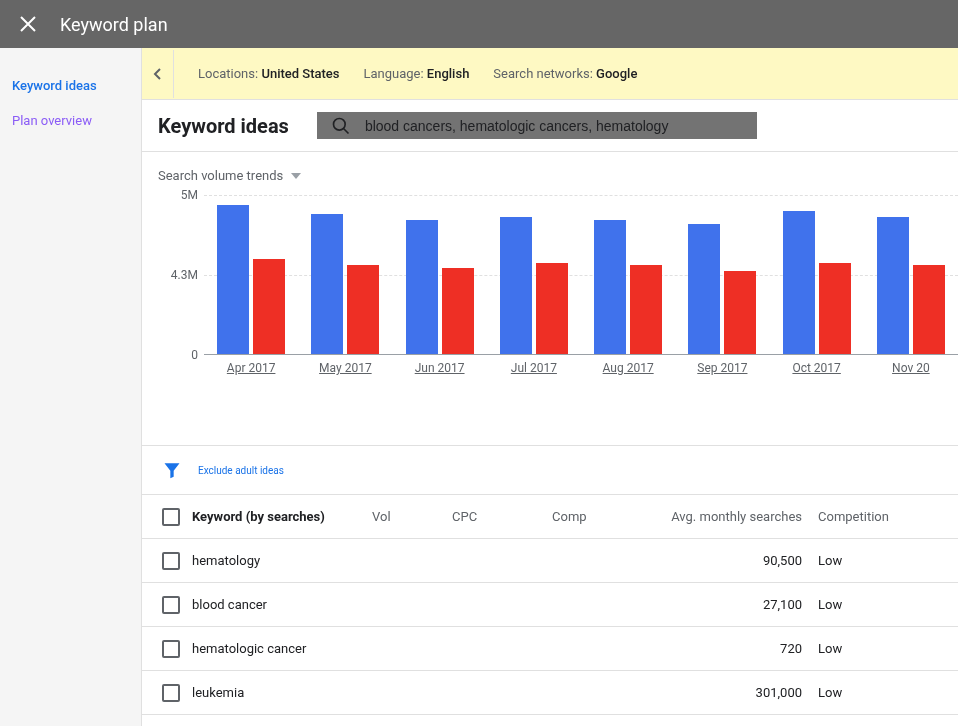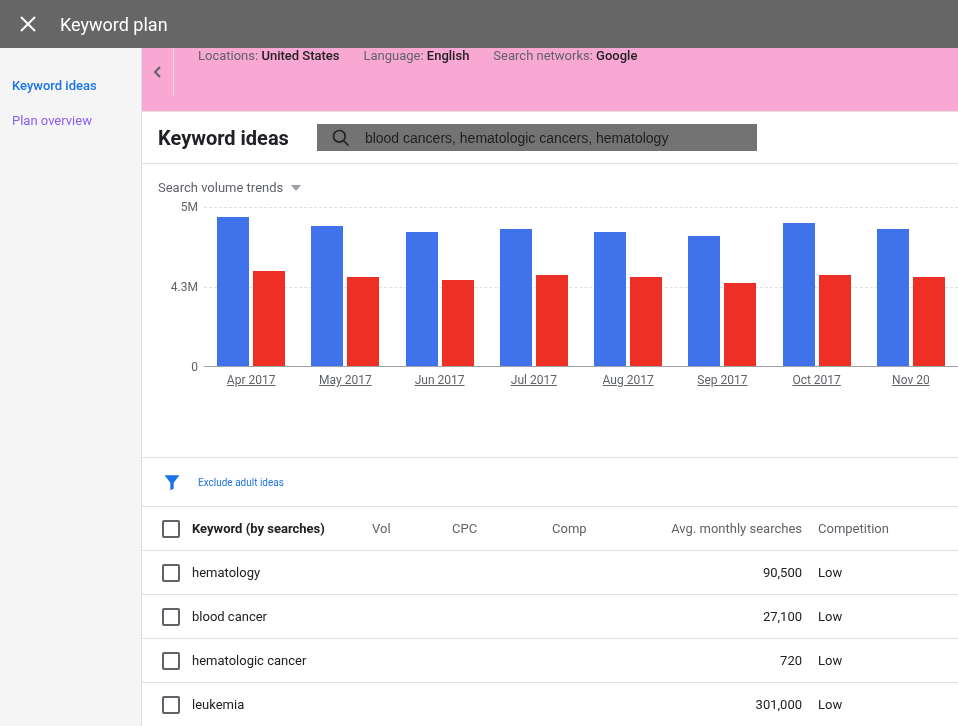--- a/index.html
+++ b/index.html
@@ -5,21 +5,21 @@
 * { box-sizing: border-box; margin: 0; padding: 0; }
 body { font-family: Roboto, Arial, sans-serif; font-size: 14px; color: #202124; background: #fff; overflow: hidden; width: 958px; height: 726px; }
 .header { background: #666666; height: 48px; display: flex; align-items: center; padding: 0 16px; color: #fff; }
 .header .close { width: 24px; height: 24px; stroke: #fff; stroke-width: 2; cursor: pointer; }
 .header .title { margin-left: 20px; font-size: 18px; font-weight: 400; }
 .body { display: flex; height: calc(726px - 48px); }
 .sidebar { width: 142px; background: #f5f5f5; border-right: 1px solid #e0e0e0; padding-top: 20px; }
 .sidebar-item { padding: 10px 12px; font-size: 13px; color: #8b5cf6; cursor: pointer; }
 .sidebar-item.active { color: #1a73e8; font-weight: 500; }
 .main { flex: 1; display: flex; flex-direction: column; overflow: hidden; }
-.filterbar { height: 64px; background: #f9a8d4; border-bottom: 1px solid #e0e0e0; display: flex; align-items: flex-start; padding-left: 0; font-size: 13px; color: #5f6368; }
+.filterbar { height: 52px; background: #fef9c3; border-bottom: 1px solid #e0e0e0; display: flex; align-items: center; padding-left: 0; font-size: 13px; color: #5f6368; }
 .filterbar .back { width: 32px; height: 48px; display: flex; align-items: center; justify-content: center; border-right: 1px solid #e0e0e0; cursor: pointer; }
 .filterbar .back svg { width: 12px; height: 12px; stroke: #5f6368; stroke-width: 2; }
 .filterbar .seg { margin-left: 24px; }
 .filterbar .seg .val { color: #202124; font-weight: 500; }
 .searchrow { display: flex; align-items: center; padding: 12px 16px; border-bottom: 1px solid #e0e0e0; }
 .searchrow h2 { font-size: 20px; font-weight: 700; margin-right: 28px; }
 .searchbox { flex: 0 0 440px; display: flex; align-items: center; background: #737373; height: 27px; padding: 0 14px; }
 .searchbox svg { width: 20px; height: 20px; stroke: #202124; stroke-width: 2; fill: none; }
 .searchbox input { border: none; background: transparent; margin-left: 14px; font-size: 14px; color: #202124; flex: 1; outline: none; }
 .content { flex: 1; overflow-y: auto; overflow-x: hidden; }

